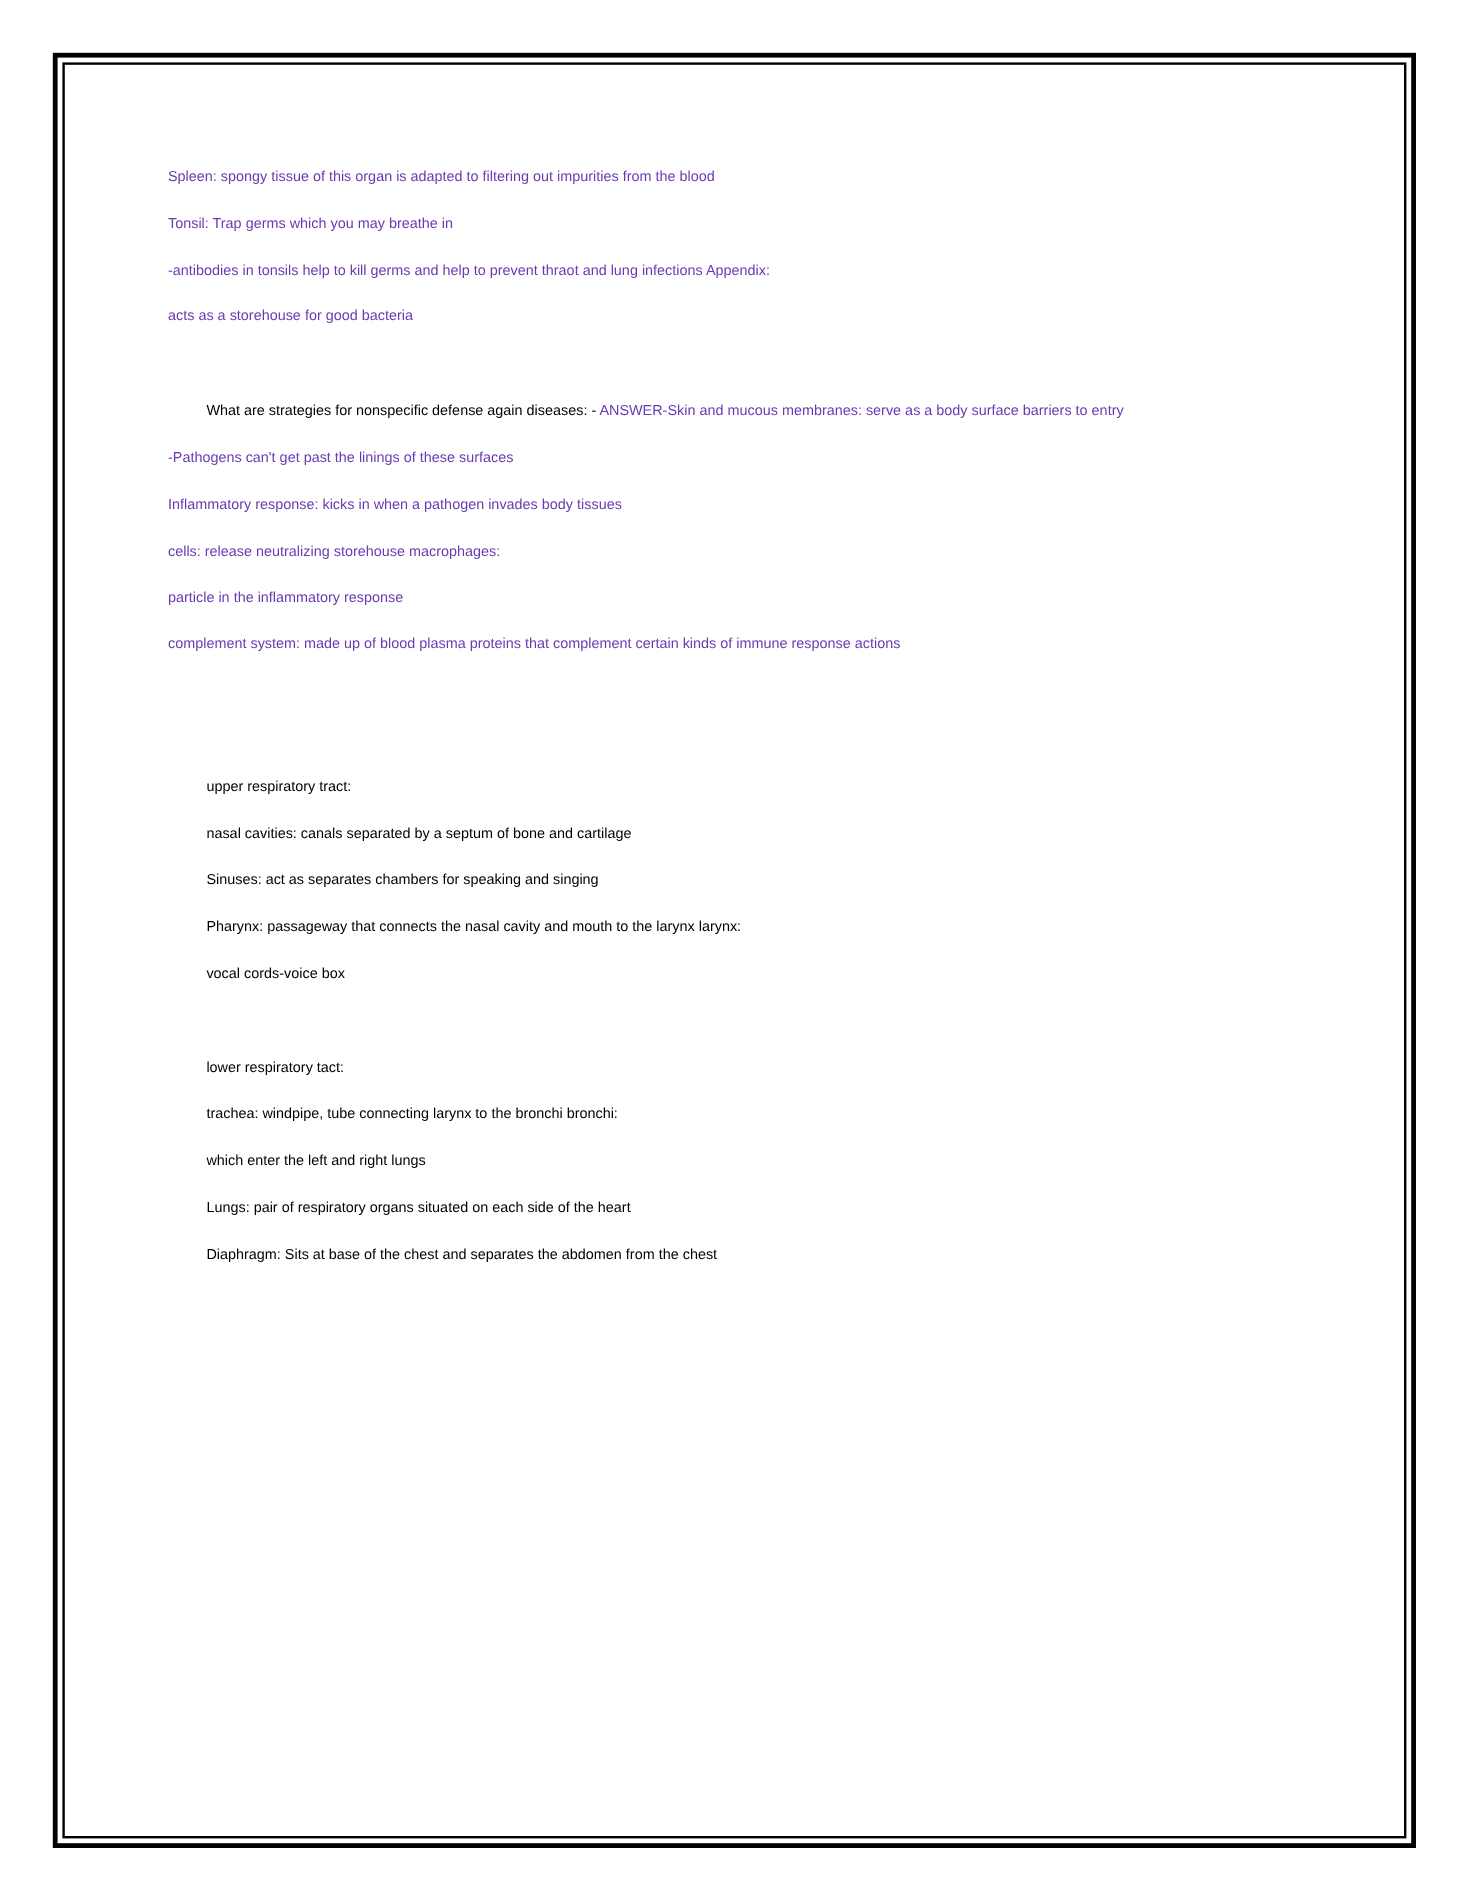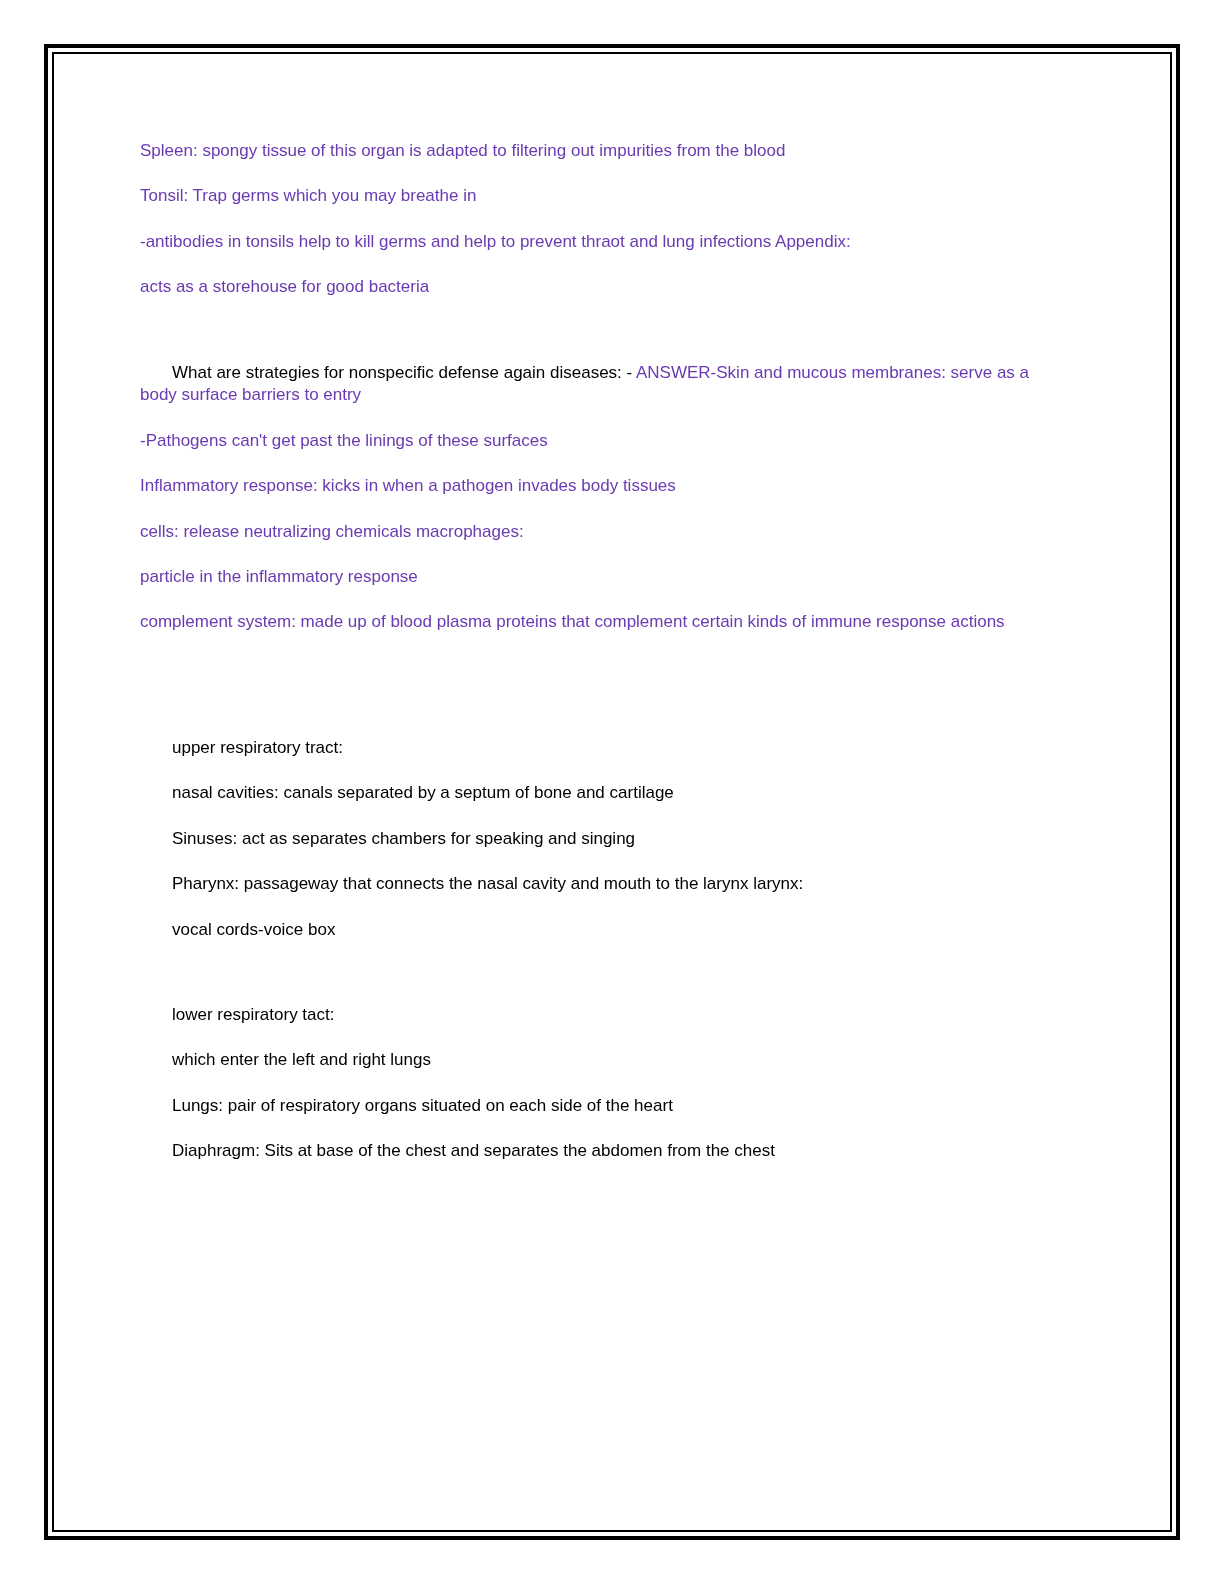--- a/index.html
+++ b/index.html
@@ -39,21 +39,21 @@
     bottom: 52px;
     border: 2px solid #000000;
     box-sizing: border-box;
   }
 
   .content {
     position: absolute;
     left: 140px;
     top: 140px;
     width: 910px;
-    font-size: 17px;
+    font-size: 12px;
     line-height: 1.32;
     color: #000000;
   }
 
   .para {
     margin: 0 0 23px 0;
     word-wrap: break-word;
   }
 
   .purple {
@@ -80,36 +80,37 @@
     <p class="para purple">Spleen: spongy tissue of this organ is adapted to filtering out impurities from the blood</p>
     <p class="para purple">Tonsil: Trap germs which you may breathe in</p>
     <p class="para purple">-antibodies in tonsils help to kill germs and help to prevent thraot and lung infections Appendix:</p>
     <p class="para purple">acts as a storehouse for good bacteria</p>
 
     <div class="spacer-block"></div>
 
     <p class="para"><span class="black">What are strategies for nonspecific defense again diseases: - </span><span class="purple">ANSWER-Skin and mucous membranes: serve as a body surface barriers to entry</span></p>
     <p class="para purple">-Pathogens can't get past the linings of these surfaces</p>
     <p class="para purple">Inflammatory response: kicks in when a pathogen invades body tissues</p>
-    <p class="para purple">cells: release neutralizing chemicals macrophages:</p>
+    <p class="para purple">cells: release neutralizing storehouse macrophages:</p>
     <p class="para purple">particle in the inflammatory response</p>
     <p class="para purple">complement system: made up of blood plasma proteins that complement certain kinds of immune response actions</p>
 
     <div class="spacer-block"></div>
 
 
     <div class="spacer-block"></div>
 
     <p class="para black">upper respiratory tract:</p>
     <p class="para black">nasal cavities: canals separated by a septum of bone and cartilage</p>
     <p class="para black">Sinuses: act as separates chambers for speaking and singing</p>
     <p class="para black">Pharynx: passageway that connects the nasal cavity and mouth to the larynx larynx:</p>
     <p class="para black">vocal cords-voice box</p>
 
     <div class="spacer-block"></div>
 
     <p class="para black">lower respiratory tact:</p>
+    <p class="para black">trachea: windpipe, tube connecting larynx to the bronchi bronchi:</p>
     <p class="para black">which enter the left and right lungs</p>
     <p class="para black">Lungs: pair of respiratory organs situated on each side of the heart</p>
     <p class="para black">Diaphragm: Sits at base of the chest and separates the abdomen from the chest</p>
 
   </div>
 </div>
 
 </body></html>

